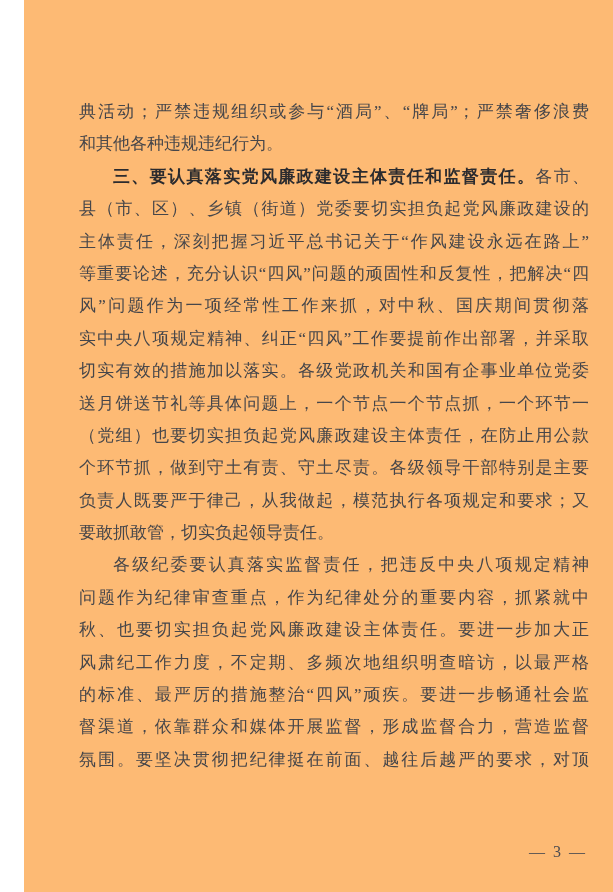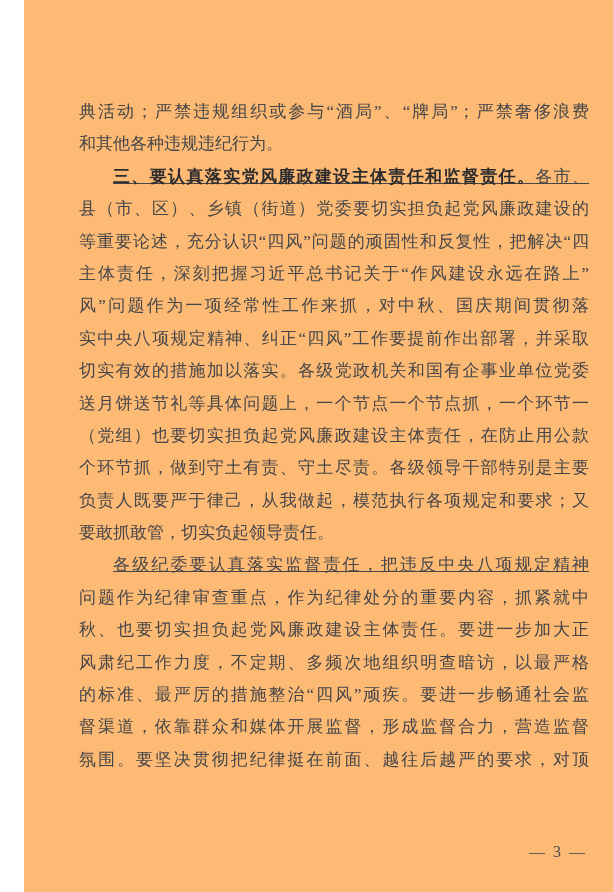--- a/index.html
+++ b/index.html
@@ -31,21 +31,20 @@
     text-align-last: justify;
     -moz-text-align-last: justify;
     overflow: hidden;
   }
   .line.para-end {
     text-align-last: left;
     -moz-text-align-last: left;
   }
   .line.indent {
     text-indent: 2em;
-    text-decoration: underline;
   }
   .bold-head {
     font-weight: bold;
     color: #2b2b2e;
   }
   .footer {
     position: absolute;
     top: 843px;
     right: 50px;
     font-size: 16px;
@@ -56,22 +55,22 @@
 </style>
 </head>
 <body>
 
 <div class="page">
   <div class="text-block">
     <div class="line">典活动；严禁违规组织或参与“酒局”、“牌局”；严禁奢侈浪费</div>
     <div class="line para-end">和其他各种违规违纪行为。</div>
     <div class="line indent"><span class="bold-head">三、要认真落实党风廉政建设主体责任和监督责任。</span><span>各市、</span></div>
     <div class="line">县（市、区）、乡镇（街道）党委要切实担负起党风廉政建设的</div>
+    <div class="line">主体责任，深刻把握习近平总书记关于“作风建设永远在路上”</div>
     <div class="line">等重要论述，充分认识“四风”问题的顽固性和反复性，把解决“四</div>
-    <div class="line">主体责任，深刻把握习近平总书记关于“作风建设永远在路上”</div>
     <div class="line">风”问题作为一项经常性工作来抓，对中秋、国庆期间贯彻落</div>
     <div class="line">实中央八项规定精神、纠正“四风”工作要提前作出部署，并采取</div>
     <div class="line">切实有效的措施加以落实。各级党政机关和国有企事业单位党委</div>
     <div class="line">送月饼送节礼等具体问题上，一个节点一个节点抓，一个环节一</div>
     <div class="line">（党组）也要切实担负起党风廉政建设主体责任，在防止用公款</div>
     <div class="line">个环节抓，做到守土有责、守土尽责。各级领导干部特别是主要</div>
     <div class="line">负责人既要严于律己，从我做起，模范执行各项规定和要求；又</div>
     <div class="line para-end">要敢抓敢管，切实负起领导责任。</div>
     <div class="line indent">各级纪委要认真落实监督责任，把违反中央八项规定精神</div>
     <div class="line">问题作为纪律审查重点，作为纪律处分的重要内容，抓紧就中</div>

